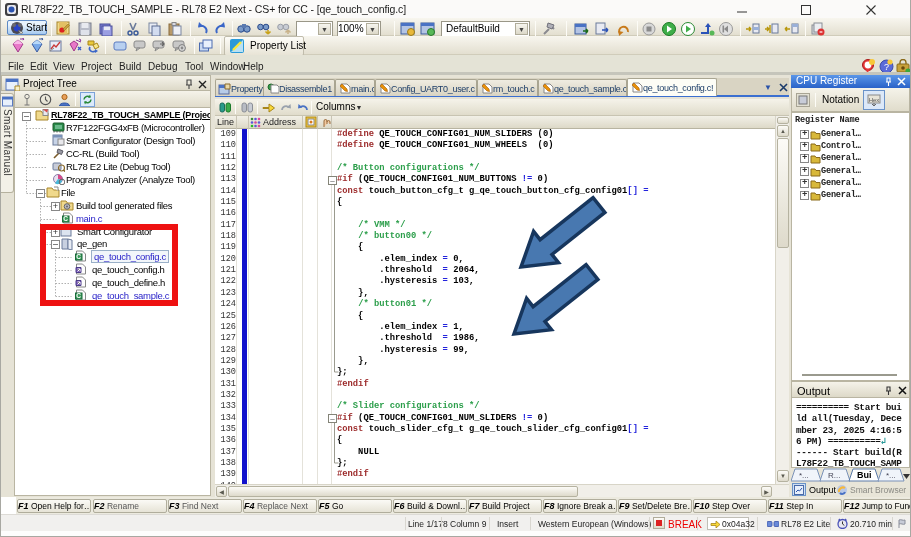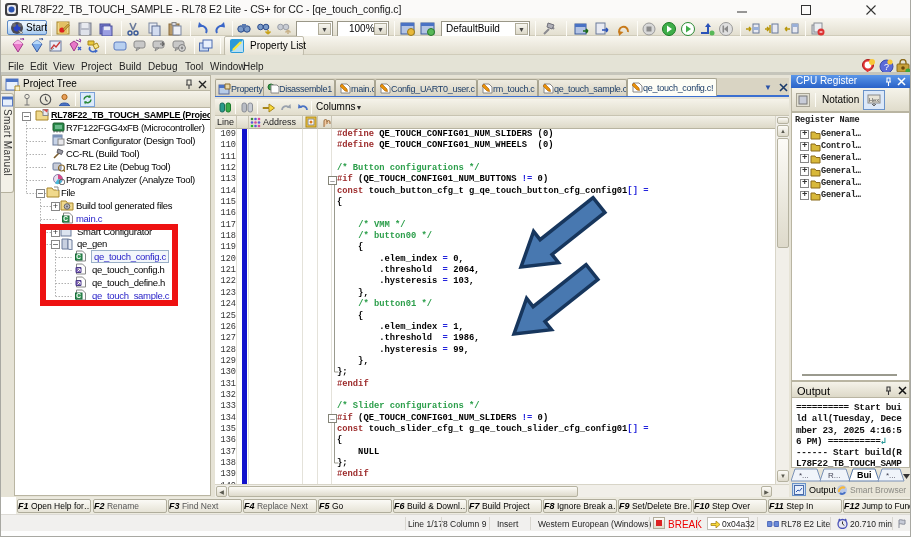--- a/index.html
+++ b/index.html
@@ -61,21 +61,21 @@
 #annot{left:0;top:0;width:911px;height:537px;pointer-events:none}
 </style>
 </head>
 <body>
 <div class="abs" id="titlebar"></div>
 <svg class="abs" style="left:4px;top:2px" width="15" height="15" xmlns="http://www.w3.org/2000/svg">
     <rect x="1" y="1" width="13" height="13" rx="3" fill="#3e3e42"></rect>
     <rect x="3" y="3" width="9" height="9" rx="2" fill="#e8e8ee"></rect>
     <circle cx="7.5" cy="7.5" r="3" fill="#2a52b0"></circle>
   </svg>
-<div class="abs" id="titletext">RL78F22_TB_TOUCH_SAMPLE - RL78 E2 Lite - CS+ for CC - [qe_touch_config.c]</div>
+<div class="abs" id="titletext">RL78F22_TB_TOUCH_SAMPLE - RL78 E2 Next - CS+ for CC - [qe_touch_config.c]</div>
 <svg class="abs winbtn" style="left:737px" width="11" height="11" xmlns="http://www.w3.org/2000/svg">
     <line x1="0" y1="8" x2="10" y2="8" stroke="#333" stroke-width="1"></line>
   </svg>
 <svg class="abs winbtn" style="left:801px" width="11" height="11" xmlns="http://www.w3.org/2000/svg">
     <rect x="0.5" y="1.5" width="9" height="9" fill="none" stroke="#333" stroke-width="1"></rect>
   </svg>
 <svg class="abs winbtn" style="left:866px" width="11" height="11" xmlns="http://www.w3.org/2000/svg">
     <path d="M0.5 1.5 L9.5 10.5 M9.5 1.5 L0.5 10.5" stroke="#333" stroke-width="1.1"></path>
   </svg>
 <div class="abs" id="tb1">
@@ -141,21 +141,21 @@
       <path d="M12 9 v4 m0 0 l-2.5 -2.5 m2.5 2.5 l2.5 -2.5" stroke="#c8a21a" stroke-width="1.6" fill="none"></path>
     </svg>
  <svg class="ico" style="left:275px;top:3px" width="16" height="16" xmlns="http://www.w3.org/2000/svg">
       <circle cx="4.5" cy="6" r="2.8" fill="#c8ccd4" stroke="#9a9ea8"></circle>
       <circle cx="10" cy="6" r="2.8" fill="#c8ccd4" stroke="#9a9ea8"></circle>
       <path d="M12 13 v-4 m0 0 l-2.5 2.5 m2.5 -2.5 l2.5 2.5" stroke="#c8b28a" stroke-width="1.6" fill="none"></path>
     </svg>
  <div style="position:absolute;left:295px;top:3px;width:37px;height:16px;background:#fff;border:1px solid #9a9788">
       <span style="position:absolute;right:1px;top:1px;width:13px;height:12px;background:linear-gradient(#f6f5ef,#dcd8c8);border:1px solid #b0ac9a;font-size:7px;color:#444;text-align:center;line-height:11px">▼</span>
     </div>
- <div style="position:absolute;left:336px;top:3px;width:52px;height:16px;background:#fff;border:1px solid #9a9788;font-size:10px;color:#000;padding:1px 0 0 11px">100%<span style="position:absolute;right:1px;top:1px;width:13px;height:12px;background:linear-gradient(#f6f5ef,#dcd8c8);border:1px solid #b0ac9a;font-size:7px;color:#444;text-align:center;line-height:11px">▼</span></div>
+ <div style="position:absolute;left:336px;top:3px;width:44px;height:16px;background:#fff;border:1px solid #9a9788;font-size:10px;color:#000;padding:1px 0 0 0">100%<span style="position:absolute;right:1px;top:1px;width:13px;height:12px;background:linear-gradient(#f6f5ef,#dcd8c8);border:1px solid #b0ac9a;font-size:7px;color:#444;text-align:center;line-height:11px">▼</span></div>
  <span class="abs tsep" style="left:393px;top:3px"></span>
  <svg class="ico" style="left:399px;top:3px" width="16" height="16" xmlns="http://www.w3.org/2000/svg">
       <rect x="1" y="2" width="13" height="11" fill="#b4c4e4" stroke="#3a5a9a"></rect>
       <rect x="1" y="2" width="13" height="3" fill="#4a72c4"></rect>
       <circle cx="11" cy="11" r="3.5" fill="#e8b83a" stroke="#9a7a1a"></circle>
     </svg>
  <svg class="ico" style="left:419px;top:3px" width="16" height="16" xmlns="http://www.w3.org/2000/svg">
       <rect x="1" y="2" width="13" height="11" fill="#b4c4e4" stroke="#3a5a9a"></rect>
       <rect x="1" y="2" width="13" height="3" fill="#4a72c4"></rect>
       <circle cx="11" cy="11" r="3.5" fill="#58b858" stroke="#2a7a2a"></circle>

